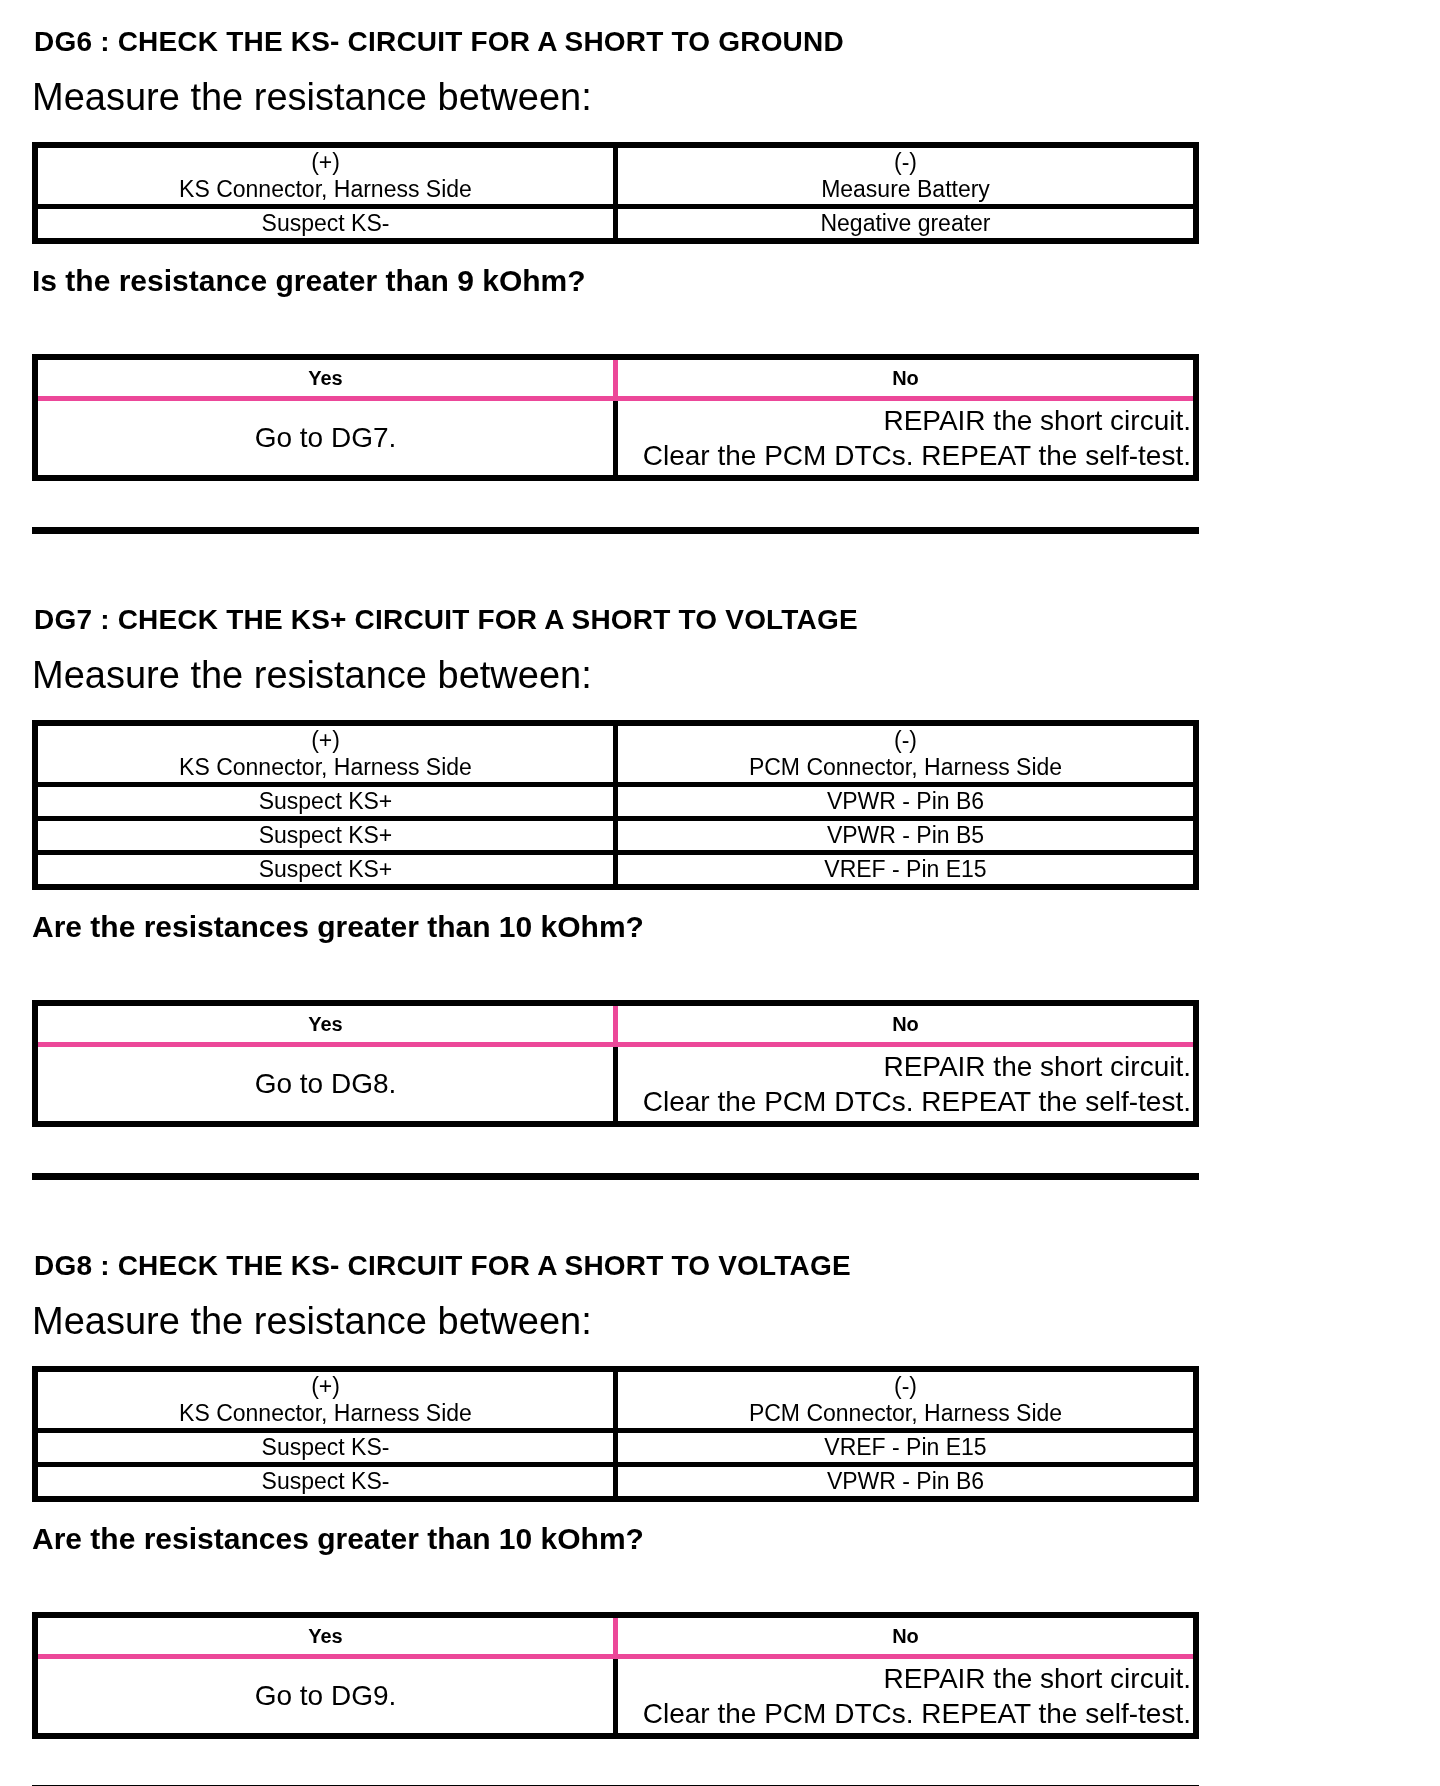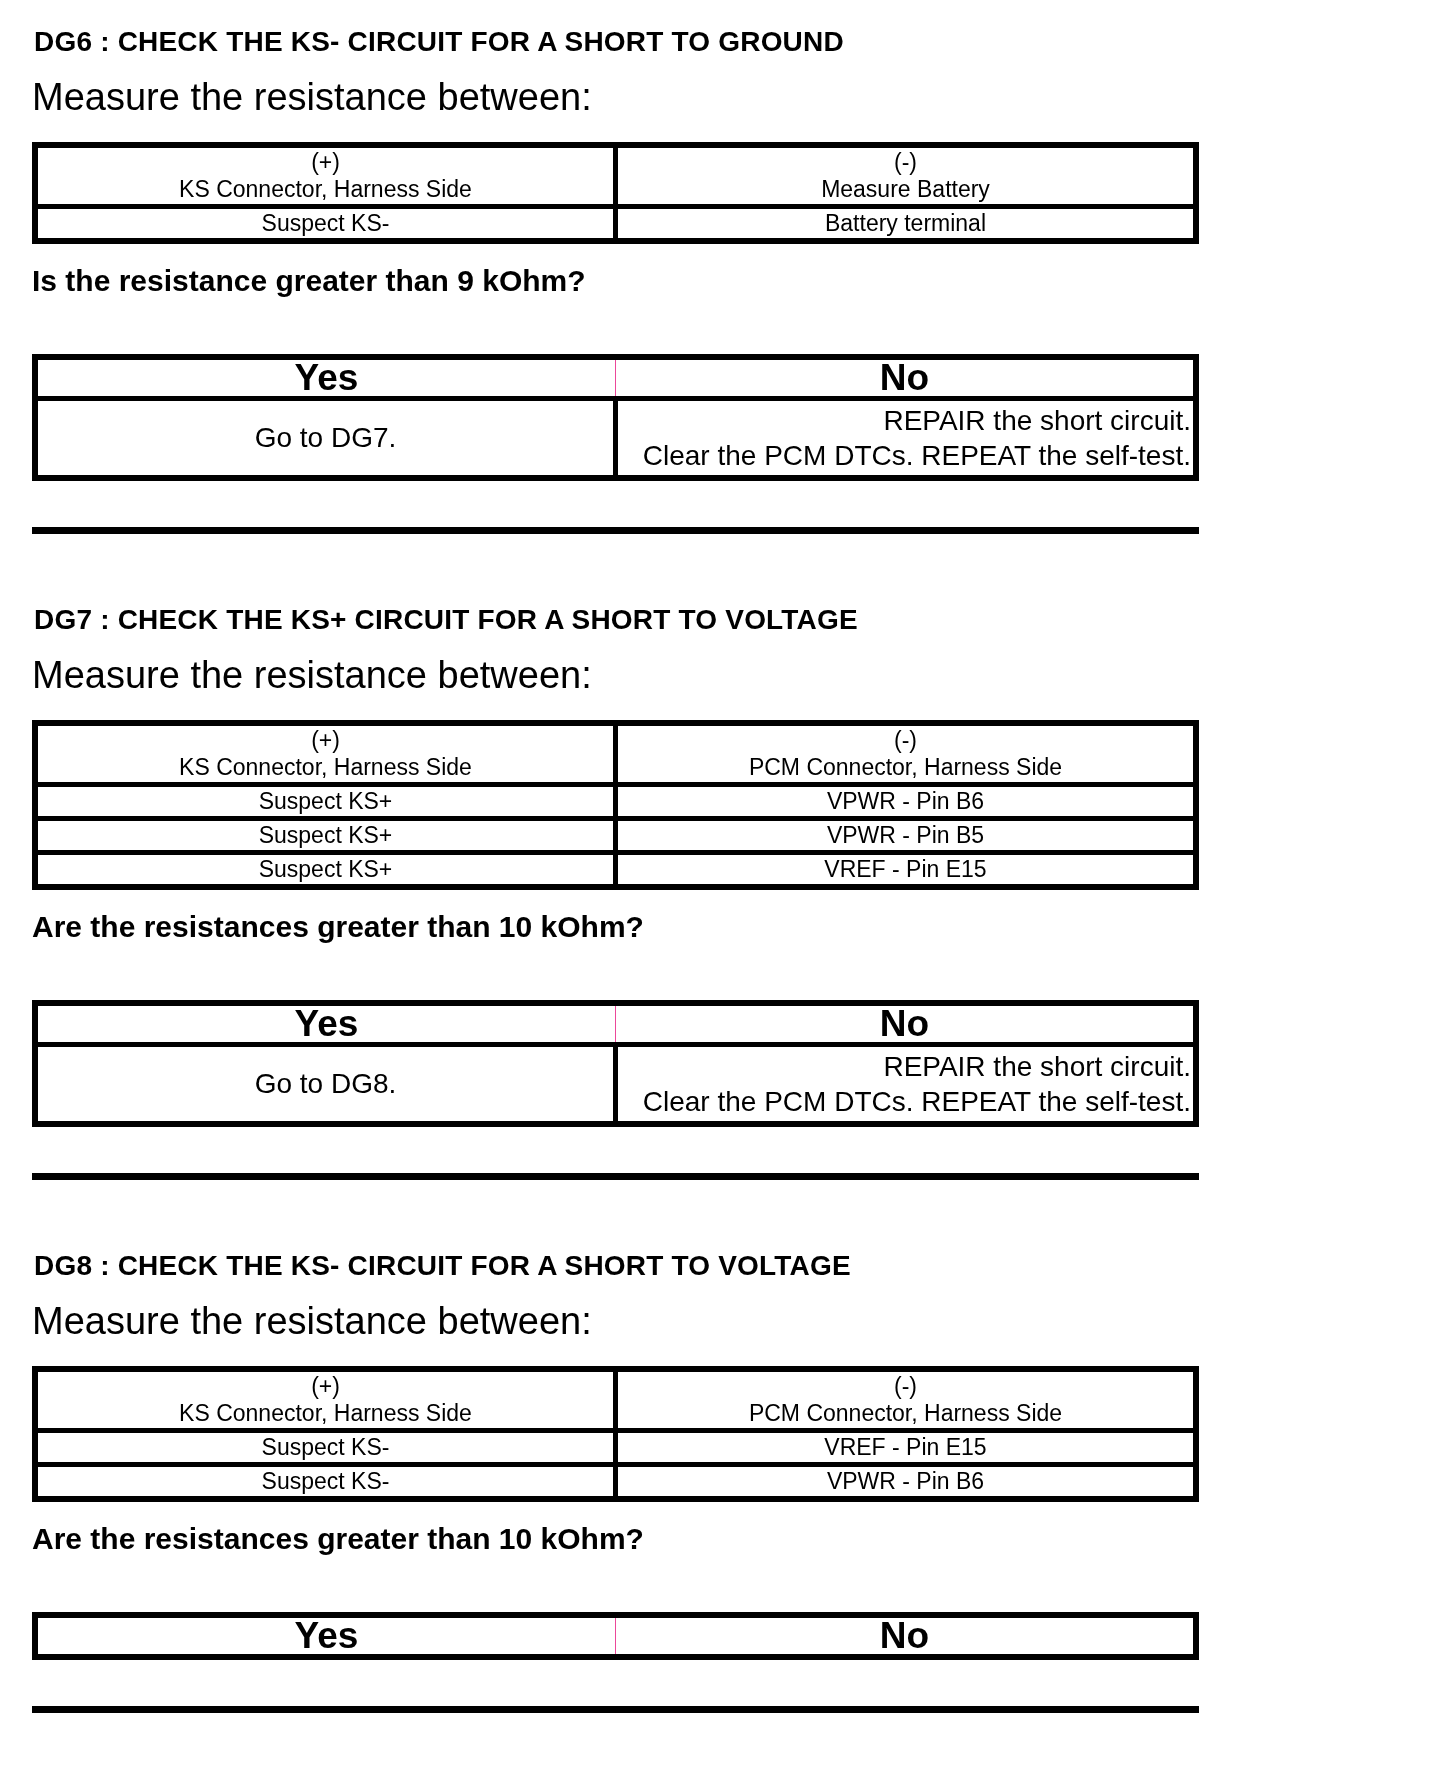--- a/index.html
+++ b/index.html
@@ -58,23 +58,23 @@
     line-height: 34px;
     font-weight: bold;
     margin: 0 0 56px 0;
     white-space: nowrap;
   }
   .dtable {
     border: 6px solid #000000;
     margin: 0 0 46px 0;
   }
   .dtable th {
-    border: 1px solid #ec4899;
+    border: 5px solid #ec4899;
     width: 50%;
-    font-size: 37px;
+    font-size: 20px;
     line-height: 36px;
     font-weight: bold;
     text-align: center;
     vertical-align: middle;
     padding: 0;
   }
   .dtable td {
     border: 5px solid #000000;
     width: 50%;
     vertical-align: middle;
@@ -117,21 +117,21 @@
             <div>(+)</div>
             <div>KS Connector, Harness Side</div>
           </td>
           <td>
             <div>(-)</div>
             <div>Measure Battery</div>
           </td>
         </tr>
         <tr>
           <td>Suspect KS-</td>
-          <td>Battery terminal</td>
+          <td>Negative greater</td>
         </tr>
       </tbody>
     </table>
 
     <p class="question">Is the resistance greater than 9 kOhm?</p>
 
     <table class="dtable">
       <tbody>
         <tr>
           <th>Yes</th>
@@ -230,19 +230,26 @@
     </table>
 
     <p class="question">Are the resistances greater than 10 kOhm?</p>
 
     <table class="dtable">
       <tbody>
         <tr>
           <th>Yes</th>
           <th>No</th>
         </tr>
+        <tr>
+          <td class="yes-cell">Go to DG9.</td>
+          <td class="no-cell">
+            <div class="no-line">REPAIR the short circuit.</div>
+            <div class="no-line">Clear the PCM DTCs. REPEAT the self-test.</div>
+          </td>
+        </tr>
       </tbody>
     </table>
 
     <div class="divider"></div>
   </div>
 
 </div>
 
 </body></html>

